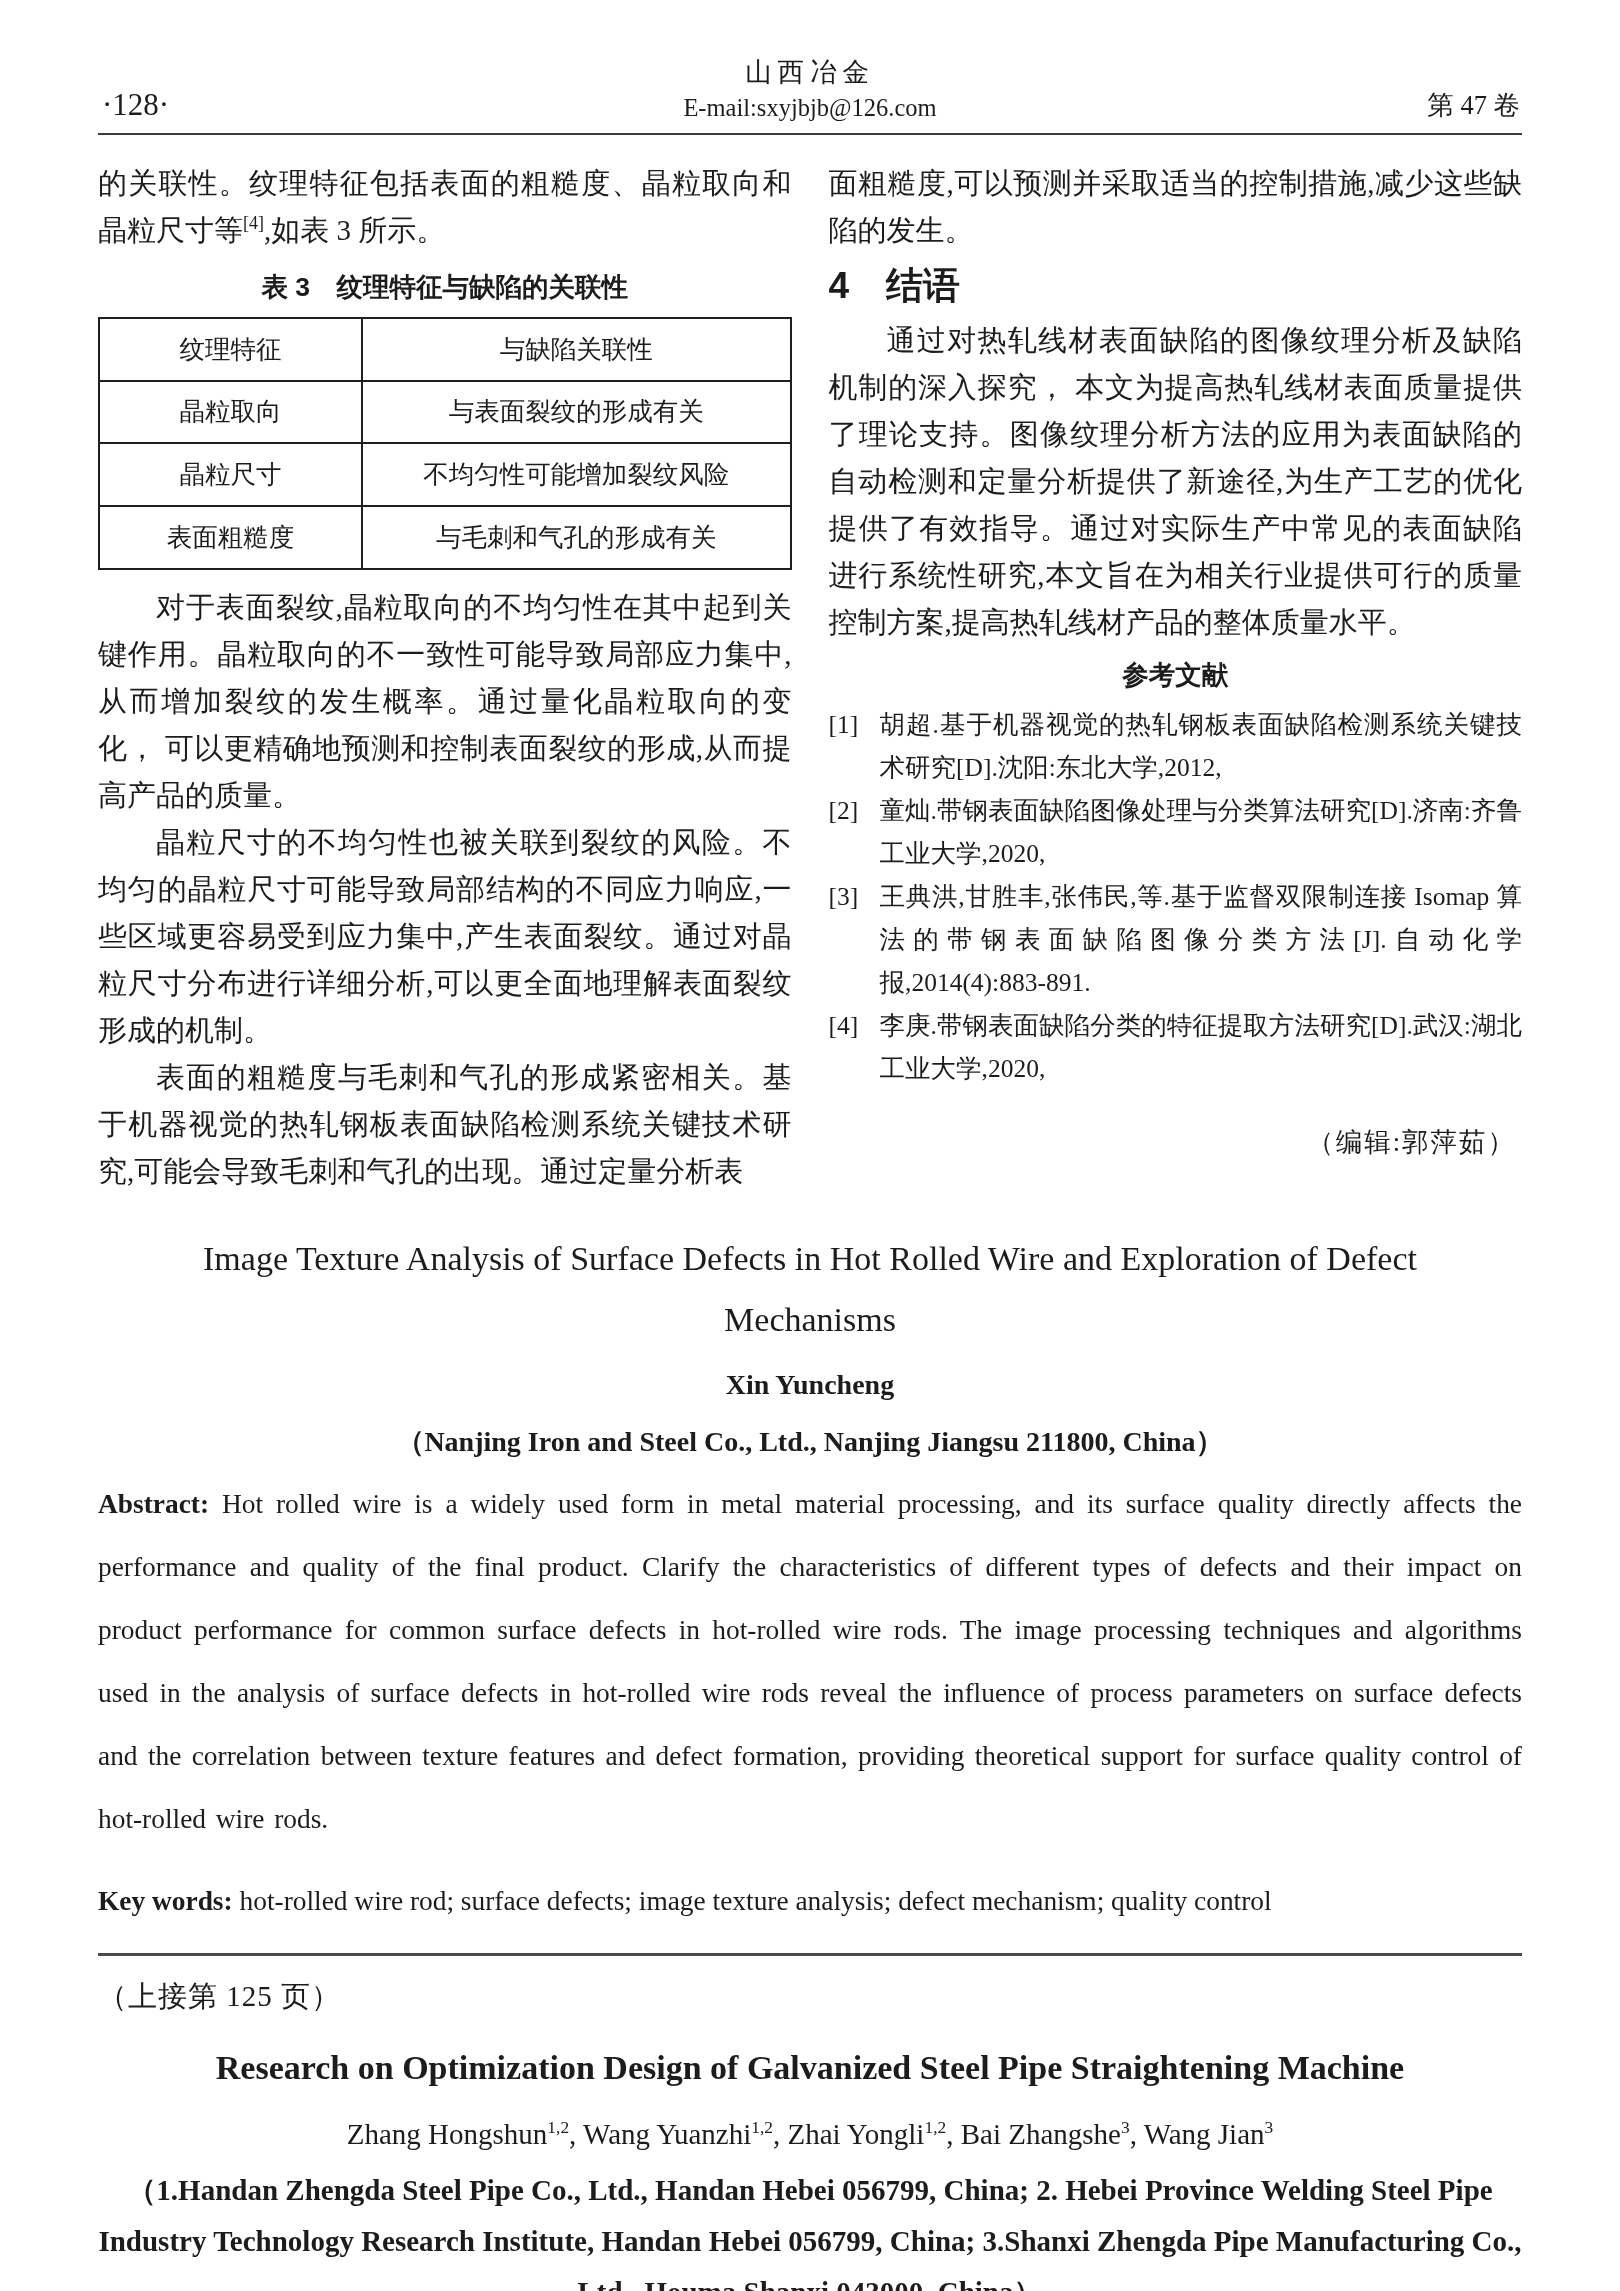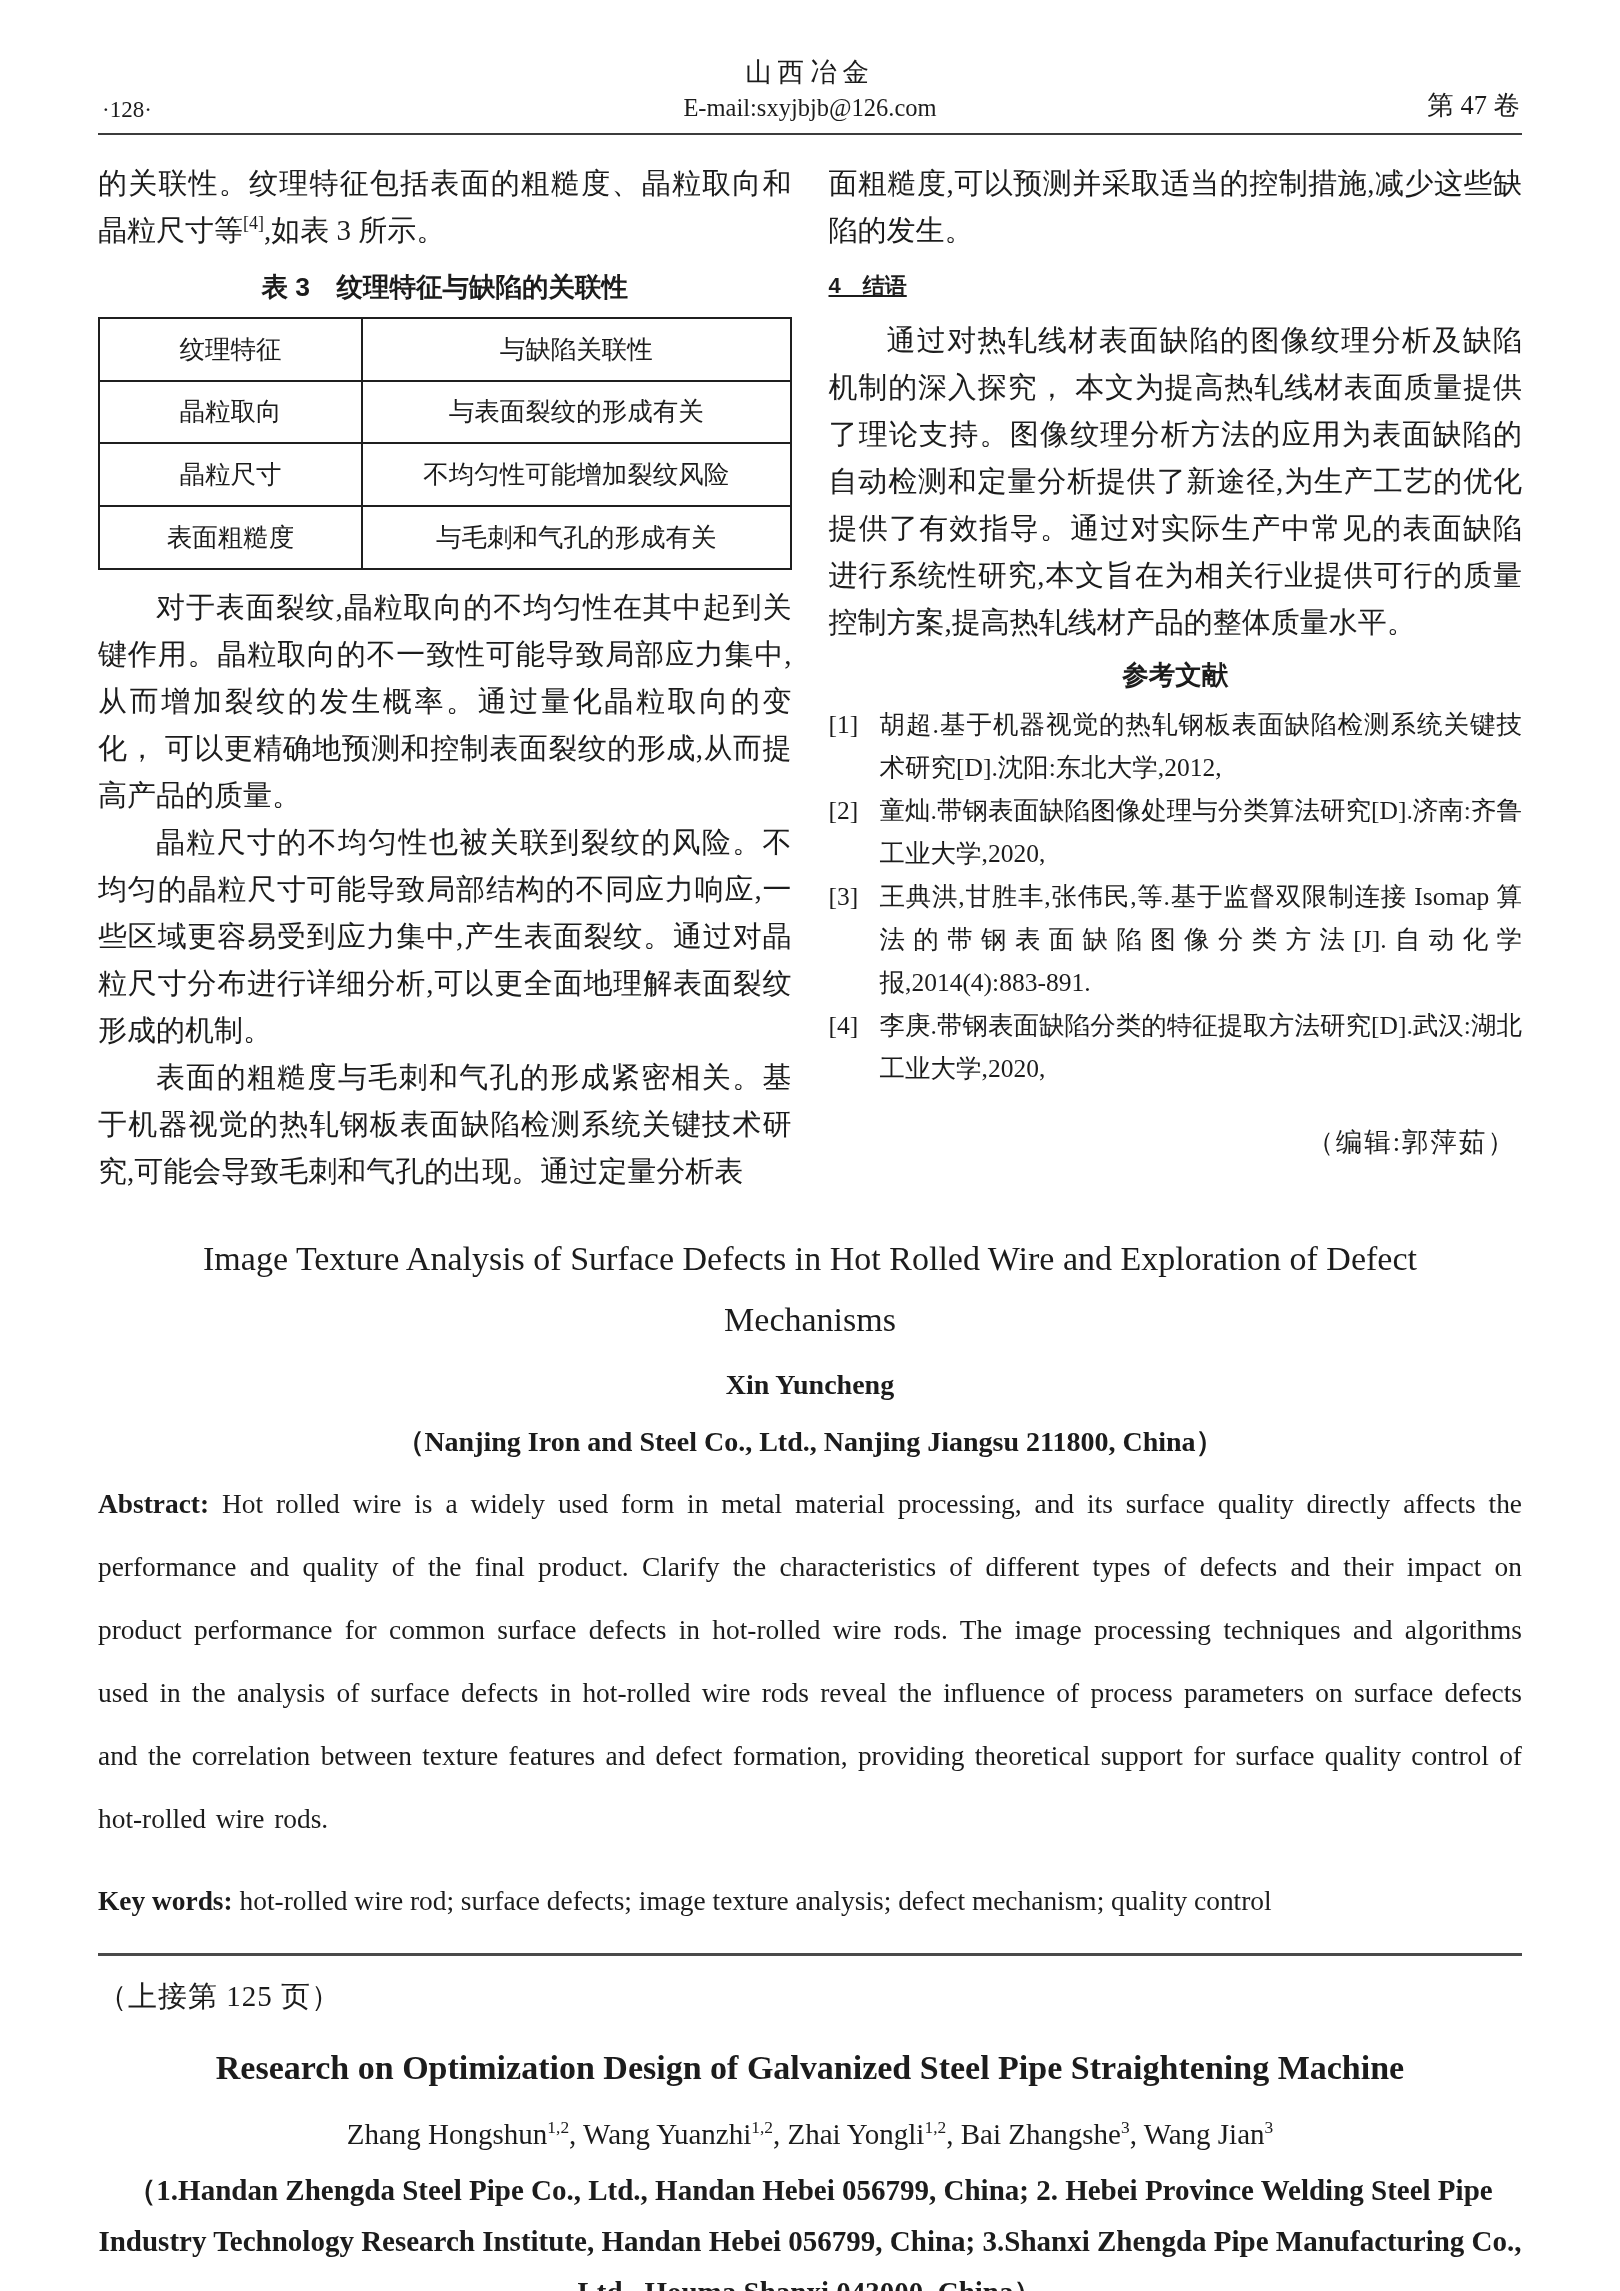--- a/index.html
+++ b/index.html
@@ -7,21 +7,21 @@
     width:1620px;height:2292px;margin:0 auto;background:#ffffff;
     box-sizing:border-box;position:relative;color:#1c1c1c;
     font-family:"Liberation Serif","DejaVu Serif",serif;
     overflow:hidden;
   }
   
   .header{position:relative;padding:55px 98px 0;height:123px;box-sizing:border-box;}
   .header-center{text-align:center;}
   .journal-name{font-size:26.5px;letter-spacing:5.9px;line-height:35px;}
   .journal-email{font-size:24.5px;line-height:35px;}
-  .page-number{position:absolute;left:102px;bottom:0;font-size:23px;}
+  .page-number{position:absolute;left:102px;bottom:0;font-size:31px;}
   .volume{position:absolute;right:100px;bottom:0;font-size:26.5px;}
   .header-rule{margin:9.8px 98px 0;border-top:2.9px solid #3c3c3c;}
   
   .columns{display:flex;gap:37px;padding:25.5px 98px 0;}
   .col{width:50%;font-size:29px;line-height:47px;text-align:justify;}
   .col p{margin:0;}
   .indent{text-indent:2em;}
   sup.ref-sup{font-size:0.62em;line-height:0;}
   .table-caption{
     font-family:"Liberation Sans","DejaVu Sans",sans-serif;font-weight:bold;
@@ -29,21 +29,21 @@
   }
   table.defect-table{width:100%;border-collapse:collapse;margin-bottom:13.7px;}
   table.defect-table th,table.defect-table td{
     border:2.5px solid #1f1f1f;font-weight:normal;font-size:25.5px;
     text-align:center;padding:6.9px 3.9px;height:37px;box-sizing:content-box;
   }
   table.defect-table th{font-size:25.5px;}
   col.c1{width:38%;}col.c2{width:62%;}
   .section-heading{
     font-family:"Liberation Sans","DejaVu Sans",sans-serif;font-weight:bold;
-    font-size:22px;margin:5.9px 0;line-height:51px;text-decoration:underline;
+    font-size:37px;margin:5.9px 0;line-height:51px;
   }
   .references-heading{
     font-family:"Liberation Sans","DejaVu Sans",sans-serif;font-weight:bold;
     font-size:26.5px;text-align:center;margin:9.8px 0 7.8px;line-height:39px;
   }
   .ref-item{display:flex;font-size:25.5px;line-height:43px;text-align:justify;}
   .ref-label{flex:0 0 51px;}
   .ref-text{flex:1;}
   .editor-note{text-align:right;font-size:26.5px;margin-top:29px;padding-right:5.9px;letter-spacing:2px;}
   

